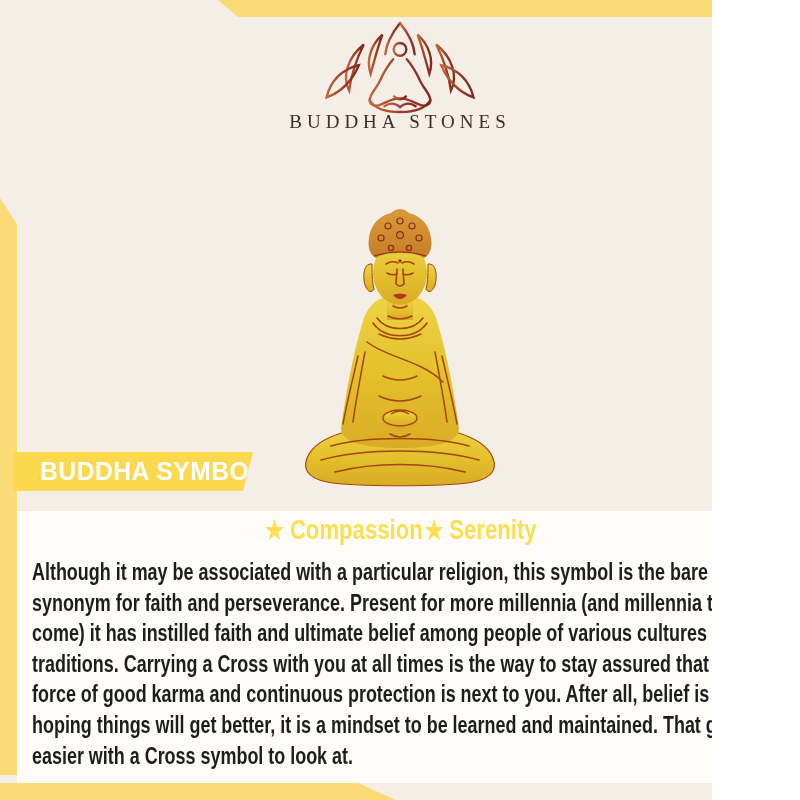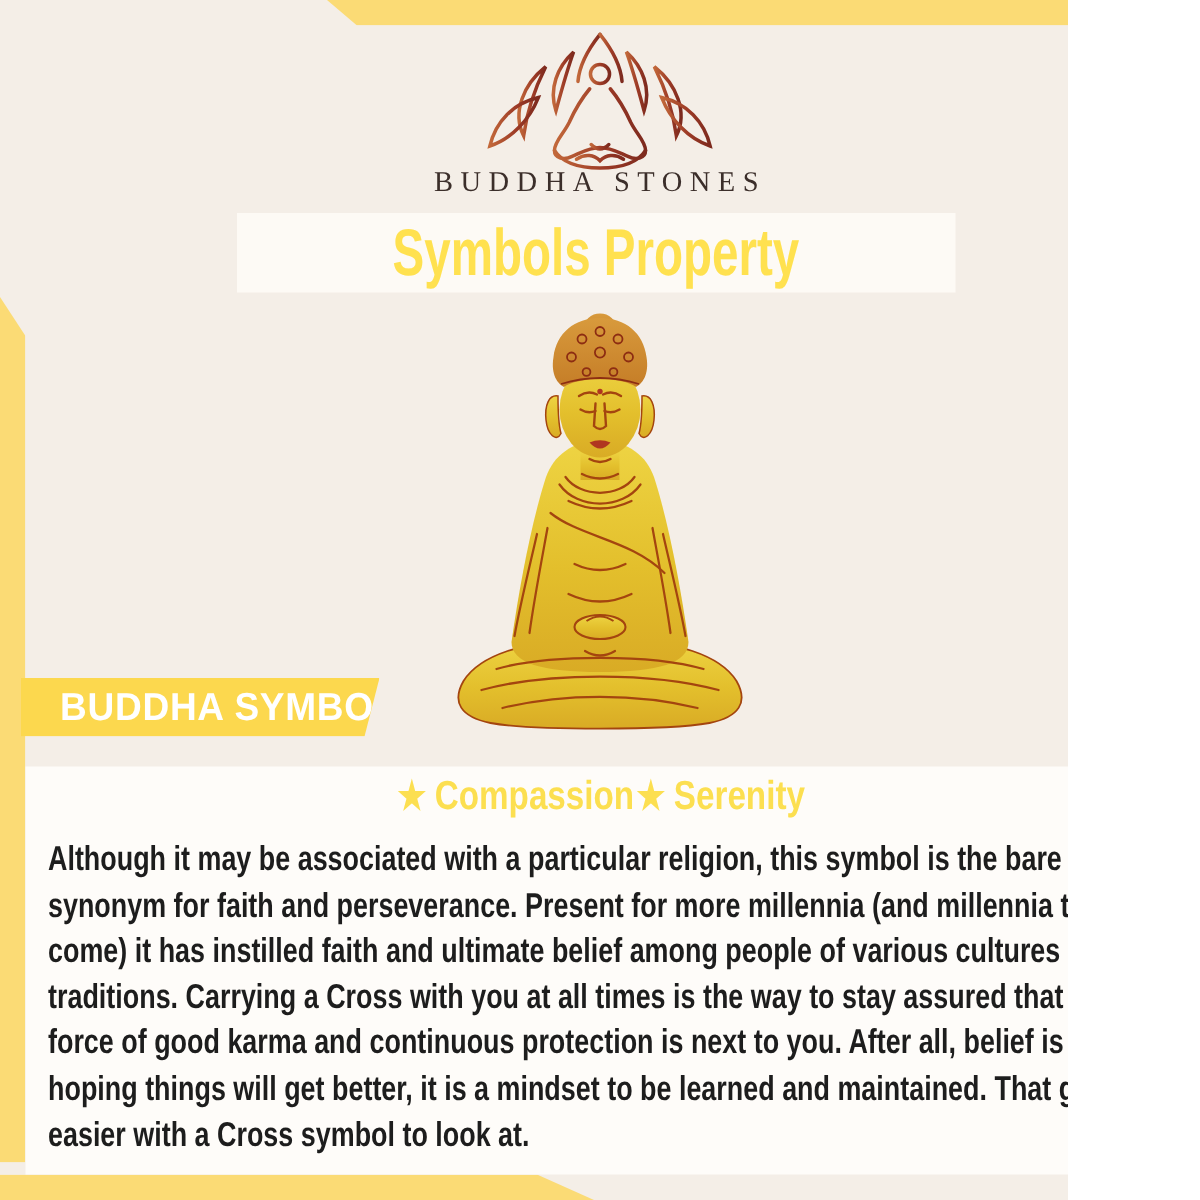--- a/index.html
+++ b/index.html
@@ -119,23 +119,20 @@
 
       <circle cx="80" cy="30" r="6.5"></circle>
       <path d="M73,40 C68,46 63,54 59,63 C55,71 49,76 49,82 C49,87 55,89 61,86 C68,83 73,80 80,80 C87,80 92,83 99,86 C105,89 111,87 111,82 C111,76 105,71 101,63 C97,54 92,46 87,40"></path>
       <path d="M49,82 C54,90 64,94 80,94 C96,94 106,90 111,82"></path>
       <path d="M64,88 C70,84 76,85 80,89 C84,85 90,84 96,88"></path>
       <path d="M74,78 C78,82 82,82 86,78"></path>
     </g>
   </svg>
   <div class="abs brand">BUDDHA STONES</div>
 
-  <div class="abs title-band">
-    <span>Symbols Property</span>
-  </div>
 
   <svg class="abs buddha-svg" viewBox="0 0 210 284">
     <defs>
       <linearGradient id="gold" x1="0" y1="0" x2="0" y2="1">
         <stop offset="0%" stop-color="#eed443"></stop>
         <stop offset="55%" stop-color="#e3bf2c"></stop>
         <stop offset="100%" stop-color="#d9ab25"></stop>
       </linearGradient>
       <linearGradient id="hairg" x1="0" y1="0" x2="0" y2="1">
         <stop offset="0%" stop-color="#d89a3c"></stop>

